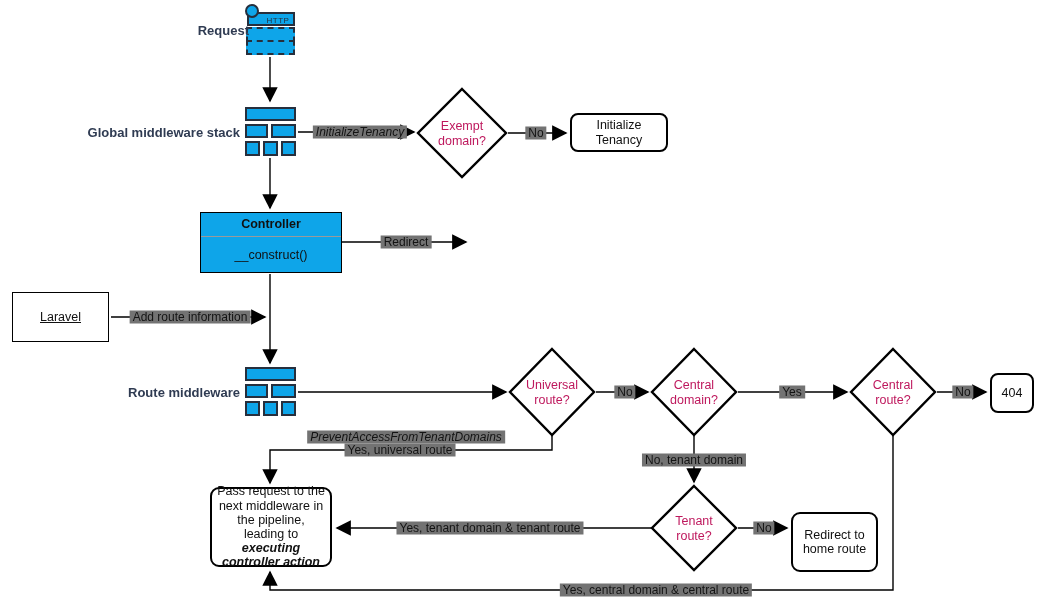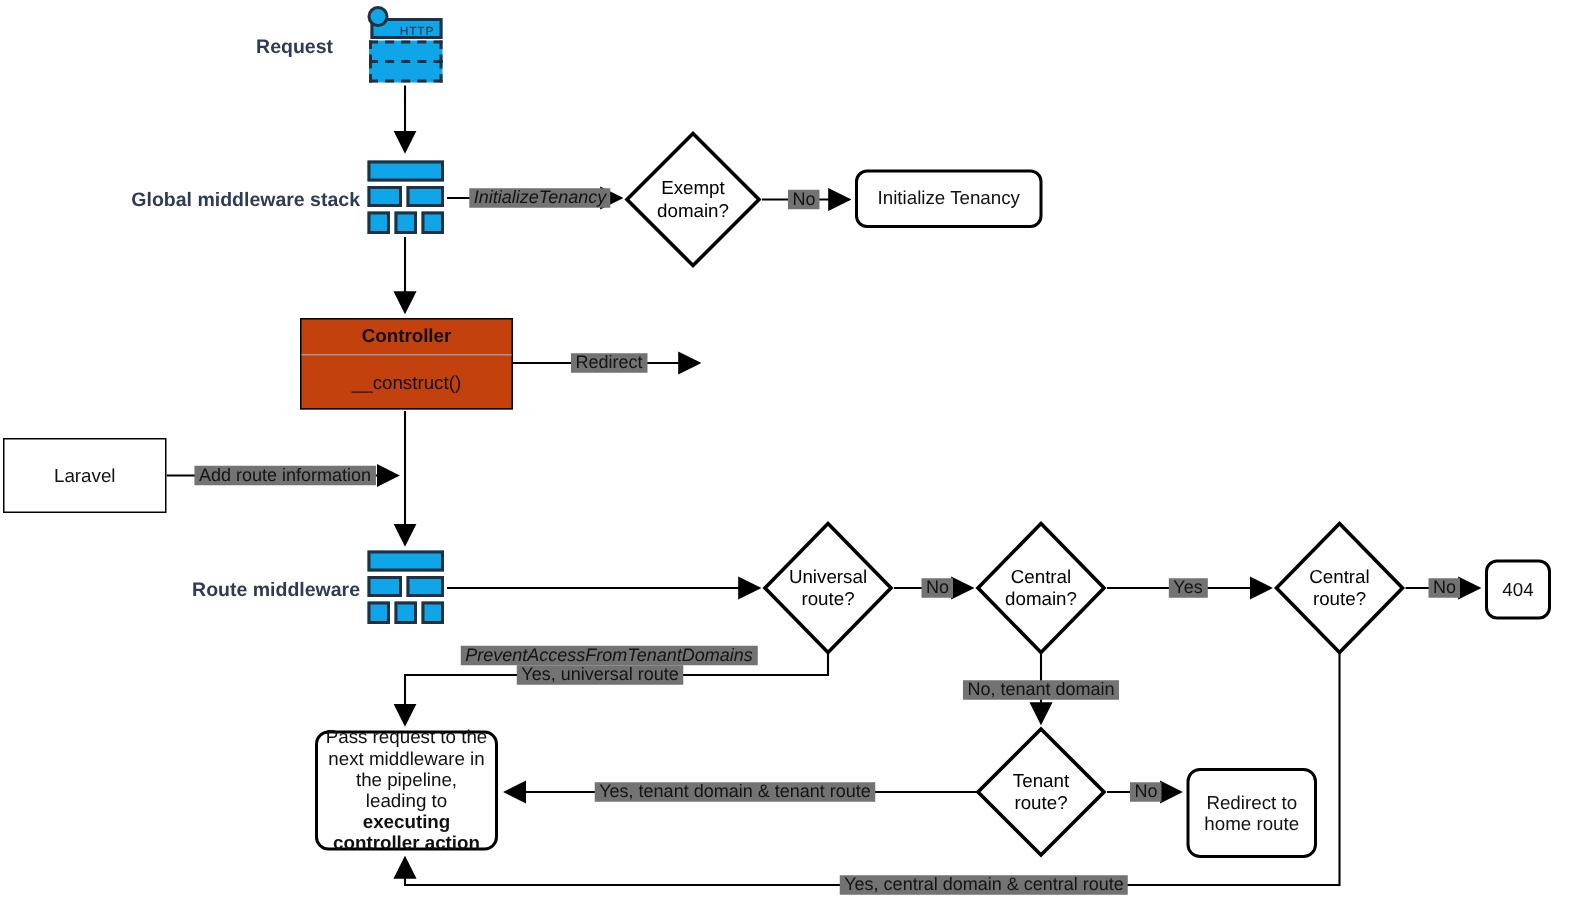--- a/index.html
+++ b/index.html
@@ -25,40 +25,40 @@
     position:absolute;box-sizing:border-box;border:2px solid #000;border-radius:9px;
     background:#fff;display:flex;align-items:center;justify-content:center;
     text-align:center;font-size:12.5px;line-height:14.5px;padding:2px 4px;
   }
   
   .sbox{
     position:absolute;box-sizing:border-box;border:1.5px solid #000;background:#fff;
     display:flex;align-items:center;justify-content:center;text-align:center;font-size:12.5px;
   }
   
-  #controller{position:absolute;box-sizing:border-box;border:1.5px solid #000;background:#c2410c;}
+  #controller{position:absolute;box-sizing:border-box;border:1.5px solid #000;background:#0ea5e9;}
   #controller .hdr{
     height:23px;line-height:23px;text-align:center;font-weight:bold;font-size:12.5px;
     border-bottom:1px solid #9a9a9a;
   }
   #controller .bdy{height:35px;display:flex;align-items:center;justify-content:center;font-size:12.5px;}
   
   .dtext{
     position:absolute;transform:translate(-50%,-50%);width:90px;text-align:center;
-    font-size:12.5px;line-height:14.5px;color:#000000;
+    font-size:12.5px;line-height:14.5px;color:#be185d;
   }
   
   .ic{position:absolute;box-sizing:border-box;border:2px solid #262f3d;background:#0ea5e9;}
   .ic.dash{border-style:dashed;}
   .ic.round{border-radius:50%;}
   #http-text{
     position:absolute;font-size:8px;letter-spacing:0.5px;color:#262f3d;
     top:3px;left:13px;width:32px;text-align:center;line-height:8px;
   }
-  .pass-bold{font-weight:bold;}
+  .pass-bold{font-weight:bold;font-style:italic;}
 </style>
 </head>
 <body>
 
 <div id="canvas">
 
   <svg id="wires" viewBox="0 0 1052 600">
     <defs>
       <marker id="arr" viewBox="0 0 10 10" refX="9" refY="5" markerWidth="11" markerHeight="11" orient="auto-start-reverse">
         <path d="M0,0 L10,5 L0,10 Z" fill="#000"></path>
@@ -90,21 +90,21 @@
       <polygon points="694,486 736,528 694,570 652,528"></polygon>
     </g>
   </svg>
 
   <div class="ic" style="left:247px;top:12px;width:48px;height:14px;">
     <span id="http-text">HTTP</span>
   </div>
   <div class="ic round" style="left:245px;top:4px;width:14px;height:14px;"></div>
   <div class="ic dash" style="left:246px;top:27px;width:49px;height:15px;"></div>
   <div class="ic dash" style="left:246px;top:40px;width:49px;height:15px;"></div>
-  <div class="navlbl" style="left:124px;top:24px;width:98px;">Request</div>
+  <div class="navlbl" style="left:151px;top:24px;width:98px;">Request</div>
 
   <div class="abs" style="left:245px;top:107px;width:51px;height:50px;">
     <div class="ic" style="left:0;top:0;width:51px;height:14px;"></div>
     <div class="ic" style="left:0;top:17px;width:23px;height:14px;"></div>
     <div class="ic" style="left:26px;top:17px;width:25px;height:14px;"></div>
     <div class="ic" style="left:0;top:34px;width:15px;height:15px;"></div>
     <div class="ic" style="left:18px;top:34px;width:15px;height:15px;"></div>
     <div class="ic" style="left:36px;top:34px;width:15px;height:15px;"></div>
   </div>
   <div class="navlbl" style="left:40px;top:126px;width:200px;">Global middleware stack</div>
@@ -118,35 +118,35 @@
     <div class="ic" style="left:36px;top:34px;width:15px;height:15px;"></div>
   </div>
   <div class="navlbl" style="left:80px;top:386px;width:160px;">Route middleware</div>
 
   <div class="dtext" style="left:462px;top:133px;">Exempt domain?</div>
   <div class="dtext" style="left:552px;top:392px;width:72px;">Universal route?</div>
   <div class="dtext" style="left:694px;top:392px;width:72px;">Central domain?</div>
   <div class="dtext" style="left:893px;top:392px;width:60px;">Central route?</div>
   <div class="dtext" style="left:694px;top:528px;width:60px;">Tenant route?</div>
 
-  <div class="rbox" style="left:570px;top:113px;width:125px;height:39px;border-radius:8px;">Initialize Tenancy</div>
+  <div class="rbox" style="left:570px;top:113px;width:98px;height:39px;border-radius:8px;">Initialize Tenancy</div>
   <div class="rbox" style="left:990px;top:373px;width:44px;height:40px;border-radius:8px;">404</div>
   <div class="rbox" style="left:791px;top:512px;width:87px;height:60px;">Redirect to home route</div>
   <div class="rbox" style="left:210px;top:487px;width:122px;height:80px;line-height:14.2px;">
     <div>
       <span>Pass request to the next middleware in the pipeline, leading to </span><span class="pass-bold">executing controller action</span>
     </div>
   </div>
 
   <div id="controller" style="left:200px;top:212px;width:142px;height:61px;">
     <div class="hdr">Controller</div>
     <div class="bdy">__construct()</div>
   </div>
 
-  <div class="sbox" style="left:2px;top:292px;width:109px;height:50px;">Laravel</div>
+  <div class="sbox" style="left:12px;top:292px;width:97px;height:50px;text-decoration:underline;">Laravel</div>
 
   <div class="lbl it" style="left:360px;top:132px;">InitializeTenancy</div>
   <div class="lbl" style="left:536px;top:133px;">No</div>
   <div class="lbl" style="left:406px;top:242px;">Redirect</div>
   <div class="lbl" style="left:190px;top:317px;">Add route information</div>
   <div class="lbl it" style="left:406px;top:392px;margin-top:45px;">PreventAccessFromTenantDomains</div>
   <div class="lbl" style="left:625px;top:392px;">No</div>
   <div class="lbl" style="left:792px;top:392px;">Yes</div>
   <div class="lbl" style="left:963px;top:392px;">No</div>
   <div class="lbl" style="left:400px;top:450px;">Yes, universal route</div>

